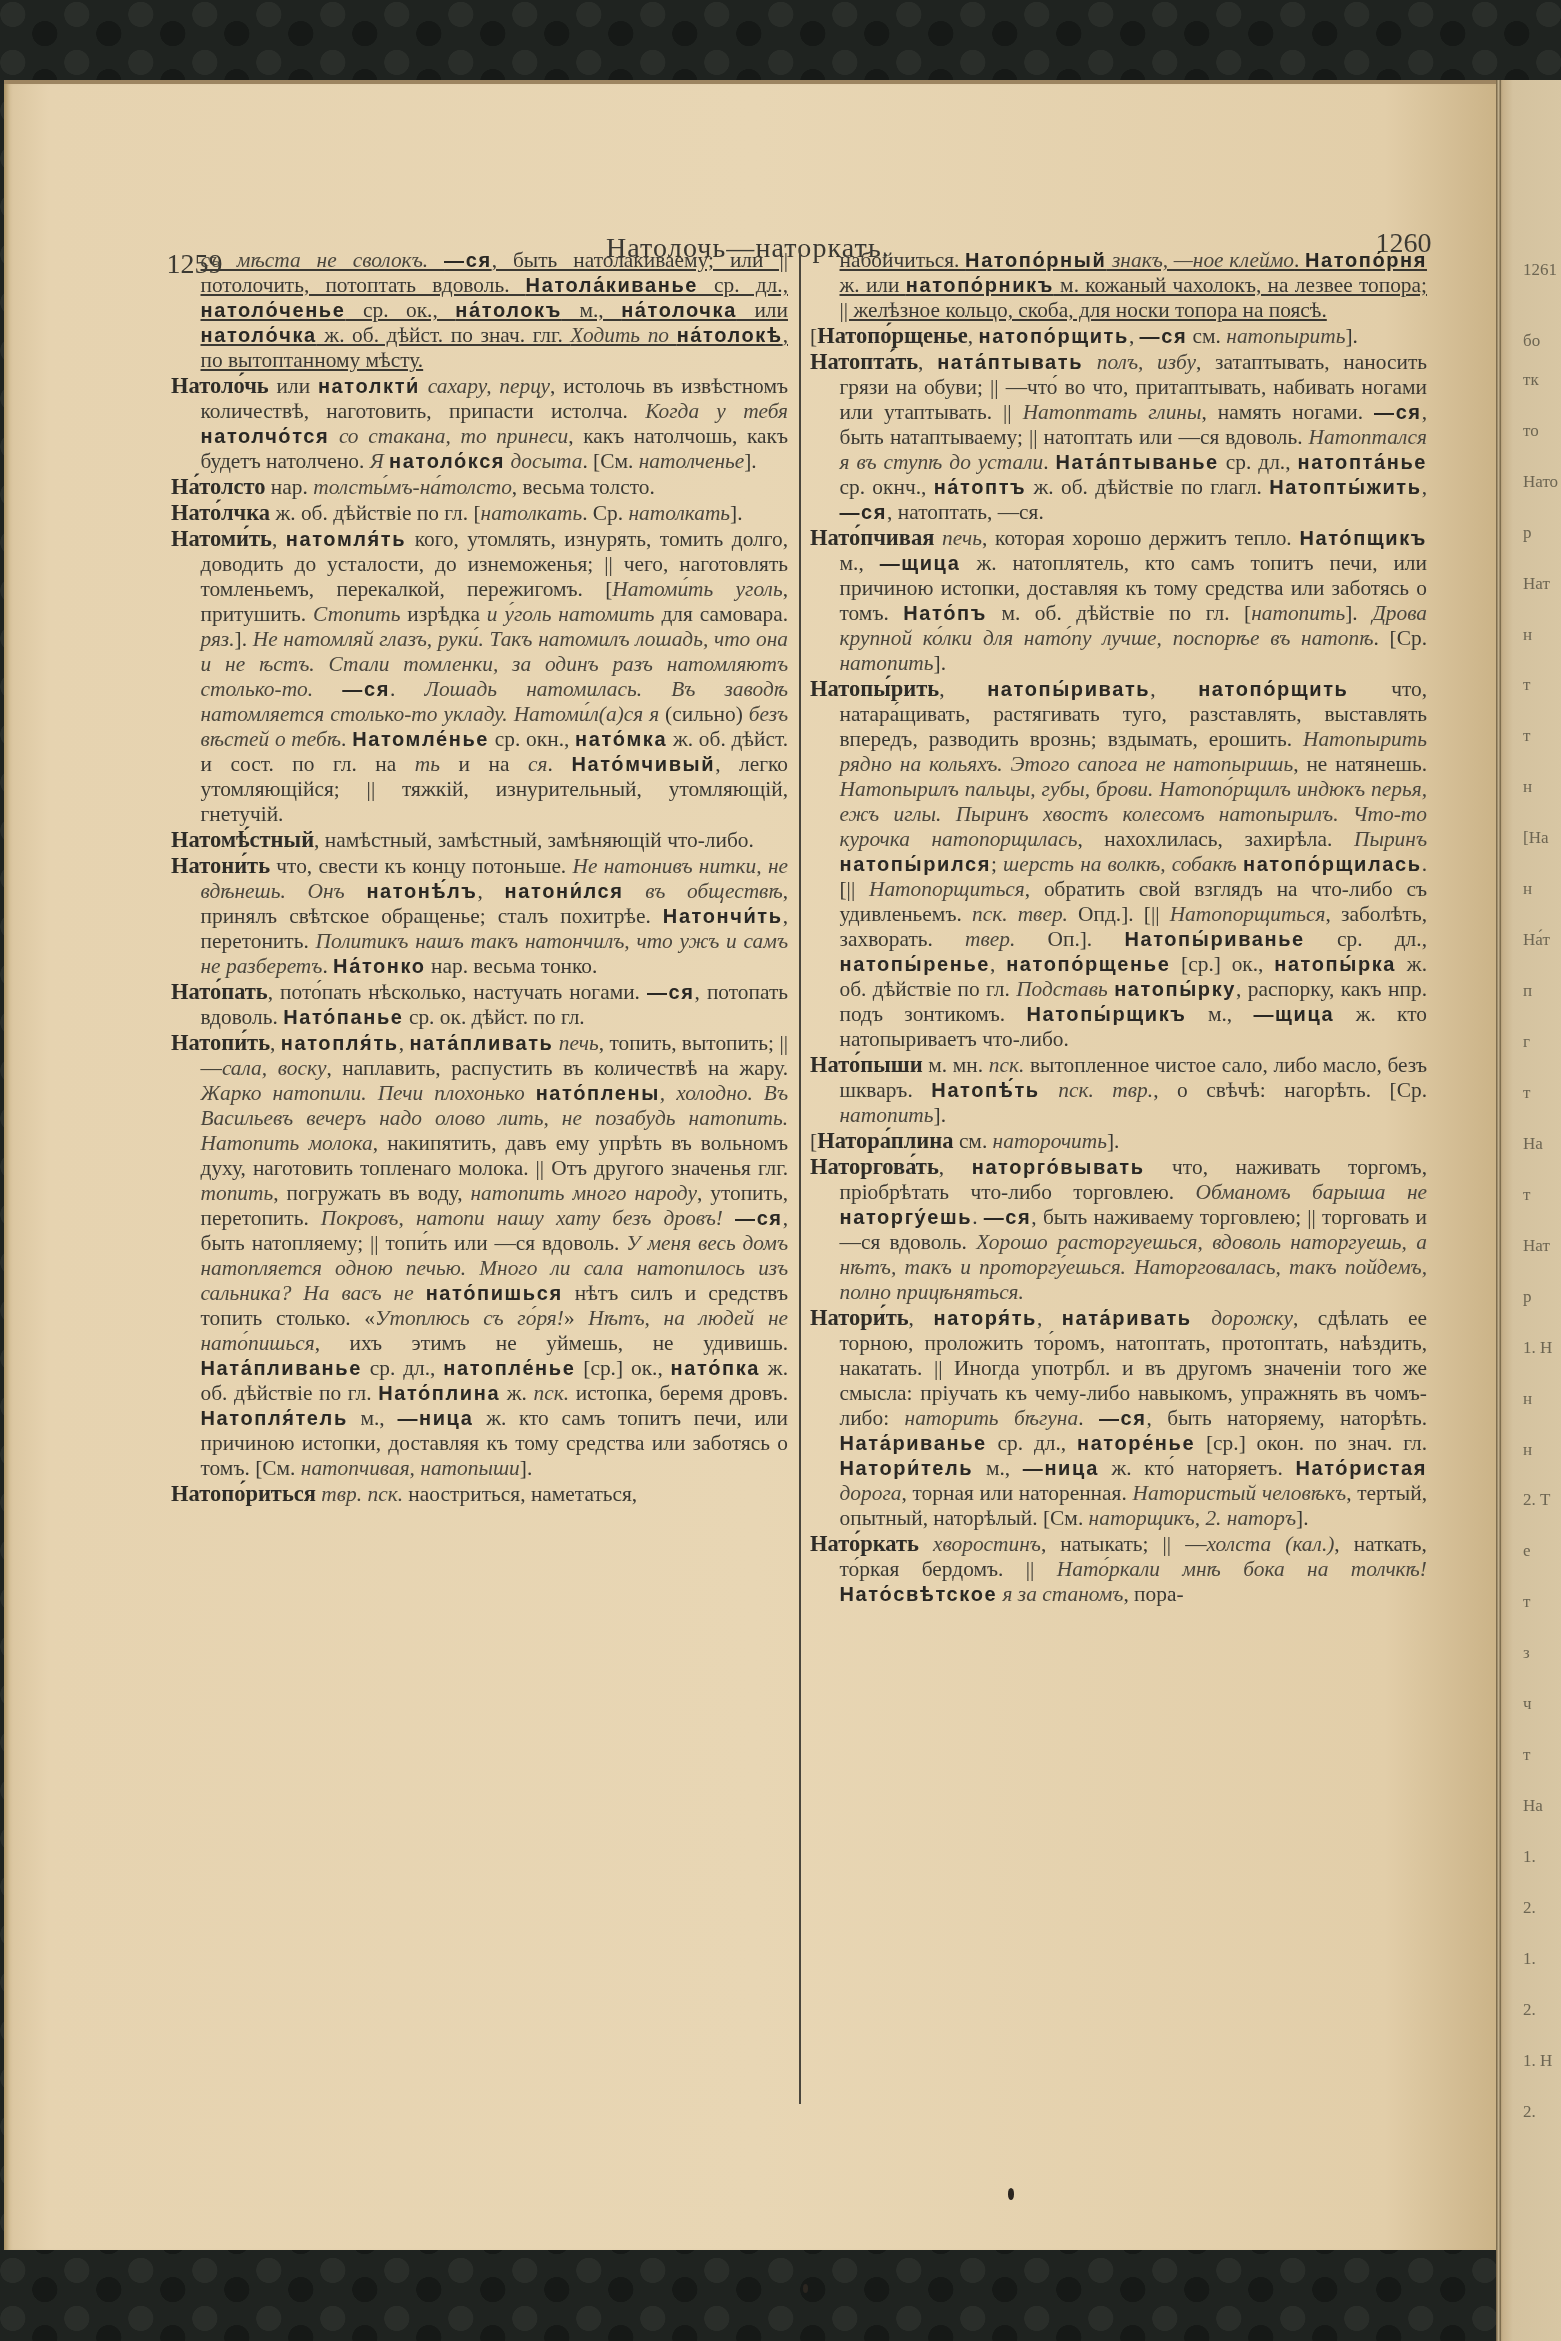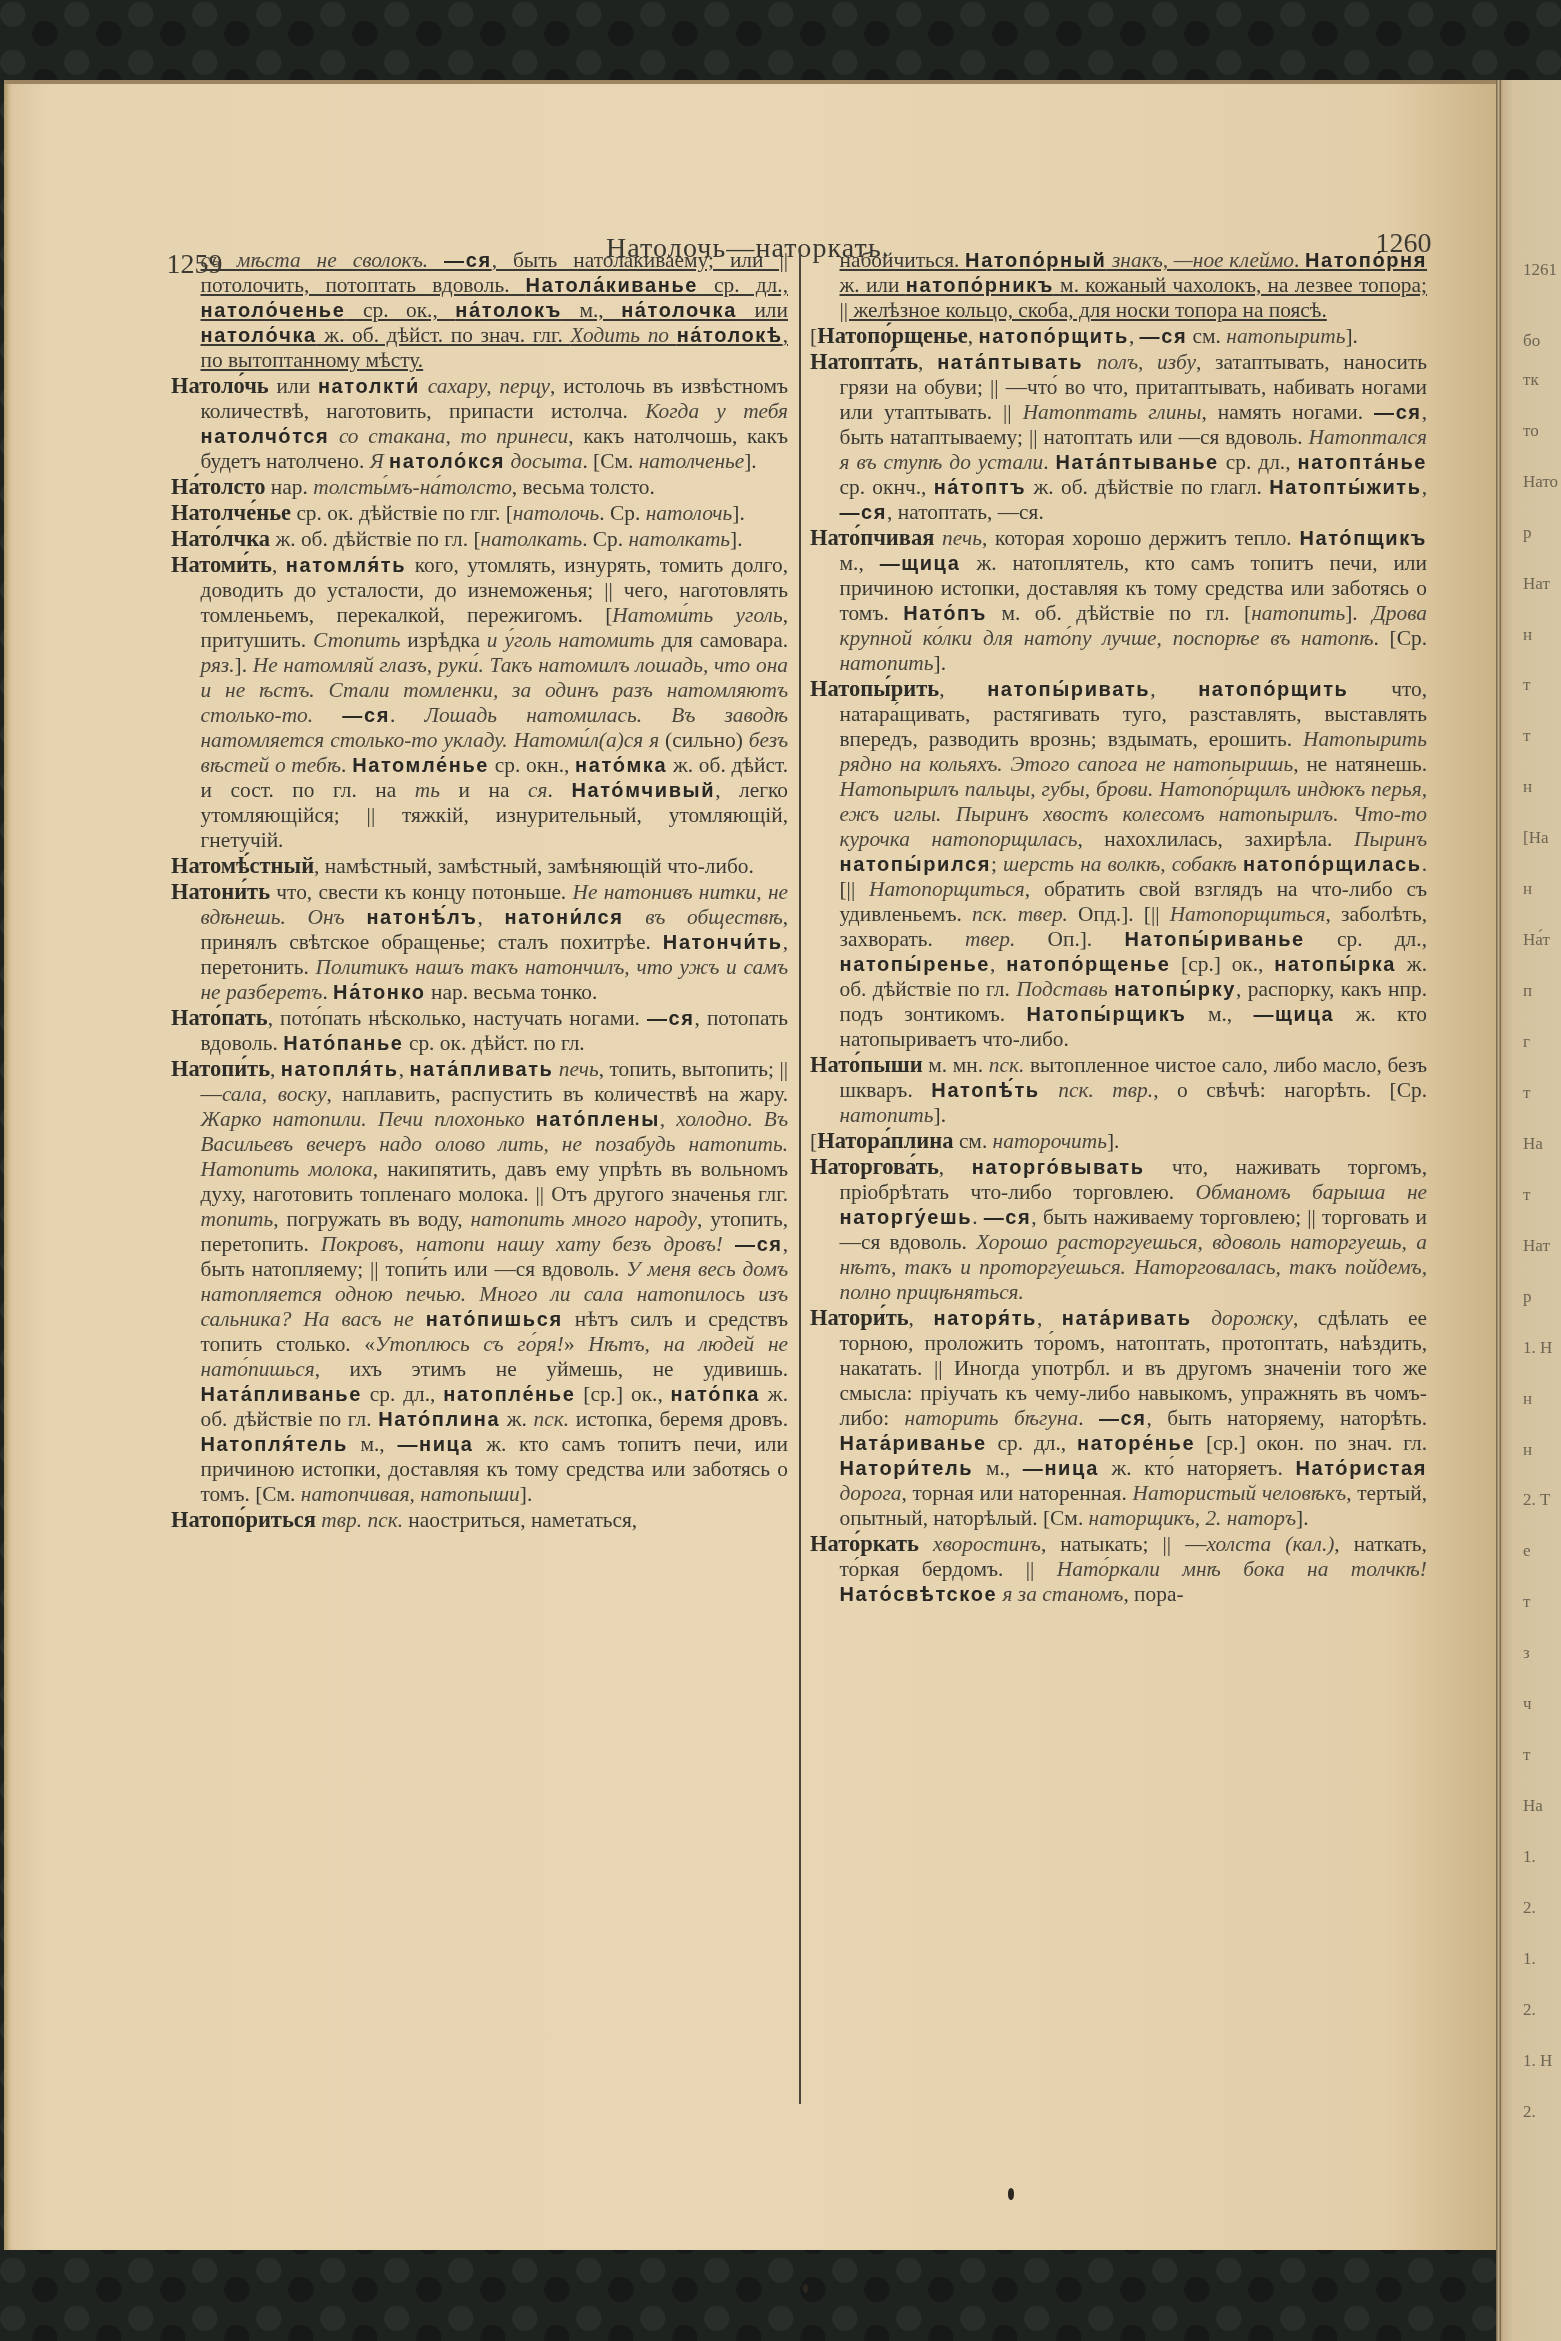--- a/index.html
+++ b/index.html
@@ -118,21 +118,20 @@
 <div class="header">
   <div class="pnum left">1259</div>
   <div class="running-title">Натолочь—наторкать.</div>
   <div class="pnum right">1260</div>
 </div>
 
 <div class="col left" id="col-left">
     <p class="entry cont"><span class="i">съ мѣста не сволокъ. </span><span class="b">—ся</span><span class="r">, быть натолакиваему; или || потолочить, потоптать вдоволь. </span><span class="b">Натола́киванье</span><span class="r"> ср. дл., </span><span class="b">натоло́ченье</span><span class="r"> ср. ок., </span><span class="b">на́толокъ</span><span class="r"> м., </span><span class="b">на́толочка</span><span class="r"> или </span><span class="b">натоло́чка</span><span class="r"> ж. об. дѣйст. по знач. глг. </span><span class="i">Ходить по </span><span class="b">на́толокѣ</span><span class="r">, по вытоптанному мѣсту.</span></p>
     <p class="entry"><span class="h">Натоло́чь</span><span class="r"> или </span><span class="b">натолкти́</span><span class="i"> сахару, перцу</span><span class="r">, истолочь въ извѣстномъ количествѣ, наготовить, припасти истолча. </span><span class="i">Когда у тебя </span><span class="b">натолчо́тся</span><span class="i"> со стакана, то принеси</span><span class="r">, какъ натолчошь, какъ будетъ натолчено. </span><span class="i">Я </span><span class="b">натоло́кся</span><span class="i"> досыта</span><span class="r">. [См. </span><span class="i">натолченье</span><span class="r">].</span></p>
     <p class="entry"><span class="h">На́толсто</span><span class="r"> нар. </span><span class="i">толсты́мъ-на́толсто</span><span class="r">, весьма толсто.</span></p>
-    <p class="entry"><span class="h">Натолче́нье</span><span class="r"> ср. ок. дѣйствіе по глг. [</span><span class="i">натолочь</span><span class="r">. Ср. </span><span class="i">натолочь</span><span class="r">].</span></p>
     <p class="entry"><span class="h">Нато́лчка</span><span class="r"> ж. об. дѣйствіе по гл. [</span><span class="i">натолкать</span><span class="r">. Ср. </span><span class="i">натолкать</span><span class="r">].</span></p>
     <p class="entry"><span class="h">Натоми́ть</span><span class="r">, </span><span class="b">натомля́ть</span><span class="r"> кого, утомлять, изнурять, томить долго, доводить до усталости, до изнеможенья; || чего, наготовлять томленьемъ, перекалкой, пережигомъ. [</span><span class="i">Натоми́ть уголь</span><span class="r">, притушить. </span><span class="i">Стопить</span><span class="r"> изрѣдка </span><span class="i">и у́голь натомить</span><span class="r"> для самовара. </span><span class="i">ряз.</span><span class="r">]. </span><span class="i">Не натомляй глазъ, руки́. Такъ натомилъ лошадь, что она и не ѣстъ. Стали томленки, за одинъ разъ натомляютъ столько-то. </span><span class="b">—ся</span><span class="r">. </span><span class="i">Лошадь натомилась. Въ заводѣ натомляется столько-то укладу. Натоми́л(а)ся я</span><span class="r"> (сильно) </span><span class="i">безъ вѣстей о тебѣ</span><span class="r">. </span><span class="b">Натомле́нье</span><span class="r"> ср. окн., </span><span class="b">нато́мка</span><span class="r"> ж. об. дѣйст. и сост. по гл. на </span><span class="i">ть</span><span class="r"> и на </span><span class="i">ся</span><span class="r">. </span><span class="b">Нато́мчивый</span><span class="r">, легко утомляющійся; || тяжкій, изнурительный, утомляющій, гнетучій.</span></p>
     <p class="entry"><span class="h">Натомѣ́стный</span><span class="r">, намѣстный, замѣстный, замѣняющій что-либо.</span></p>
     <p class="entry"><span class="h">Натони́ть</span><span class="r"> что, свести къ концу потоньше. </span><span class="i">Не натонивъ нитки, не вдѣнешь. Онъ </span><span class="b">натонѣ́лъ</span><span class="r">, </span><span class="b">натони́лся</span><span class="i"> въ обществѣ</span><span class="r">, принялъ свѣтское обращенье; сталъ похитрѣе. </span><span class="b">Натончи́ть</span><span class="r">, перетонить. </span><span class="i">Политикъ нашъ такъ натончилъ, что ужъ и самъ не разберетъ</span><span class="r">. </span><span class="b">На́тонко</span><span class="r"> нар. весьма тонко.</span></p>
     <p class="entry"><span class="h">Нато́пать</span><span class="r">, пото́пать нѣсколько, настучать ногами. </span><span class="b">—ся</span><span class="r">, потопать вдоволь. </span><span class="b">Нато́панье</span><span class="r"> ср. ок. дѣйст. по гл.</span></p>
     <p class="entry"><span class="h">Натопи́ть</span><span class="r">, </span><span class="b">натопля́ть</span><span class="r">, </span><span class="b">ната́пливать</span><span class="i"> печь</span><span class="r">, топить, вытопить; || —</span><span class="i">сала, воску</span><span class="r">, наплавить, распустить въ количествѣ на жару. </span><span class="i">Жарко натопили. Печи плохонько </span><span class="b">нато́плены</span><span class="i">, холодно. Въ Васильевъ вечеръ надо олово лить, не позабудь натопить. Натопить молока</span><span class="r">, накипятить, давъ ему упрѣть въ вольномъ духу, наготовить топленаго молока. || Отъ другого значенья глг. </span><span class="i">топить</span><span class="r">, погружать въ воду, </span><span class="i">натопить много народу</span><span class="r">, утопить, перетопить. </span><span class="i">Покровъ, натопи нашу хату безъ дровъ! </span><span class="b">—ся</span><span class="r">, быть натопляему; || топи́ть или —ся вдоволь. </span><span class="i">У меня весь домъ натопляется одною печью. Много ли сала натопилось изъ сальника? На васъ не </span><span class="b">нато́пишься</span><span class="r"> нѣтъ силъ и средствъ топить столько. «</span><span class="i">Утоплюсь съ го́ря!</span><span class="r">» </span><span class="i">Нѣтъ, на людей не нато́пишься</span><span class="r">, ихъ этимъ не уймешь, не удивишь. </span><span class="b">Ната́пливанье</span><span class="r"> ср. дл., </span><span class="b">натопле́нье</span><span class="r"> [ср.] ок., </span><span class="b">нато́пка</span><span class="r"> ж. об. дѣйствіе по гл. </span><span class="b">Нато́плина</span><span class="r"> ж. </span><span class="i">пск.</span><span class="r"> истопка, беремя дровъ. </span><span class="b">Натопля́тель</span><span class="r"> м., </span><span class="b">—ница</span><span class="r"> ж. кто самъ топитъ печи, или причиною истопки, доставляя къ тому средства или заботясь о томъ. [См. </span><span class="i">натопчивая, натопыши</span><span class="r">].</span></p>
     <p class="entry"><span class="h">Натопо́риться</span><span class="i"> твр. пск.</span><span class="r"> наостриться, наметаться,</span></p>
   </div>
 <div class="col-rule"></div>
 <div class="col right" id="col-right">

